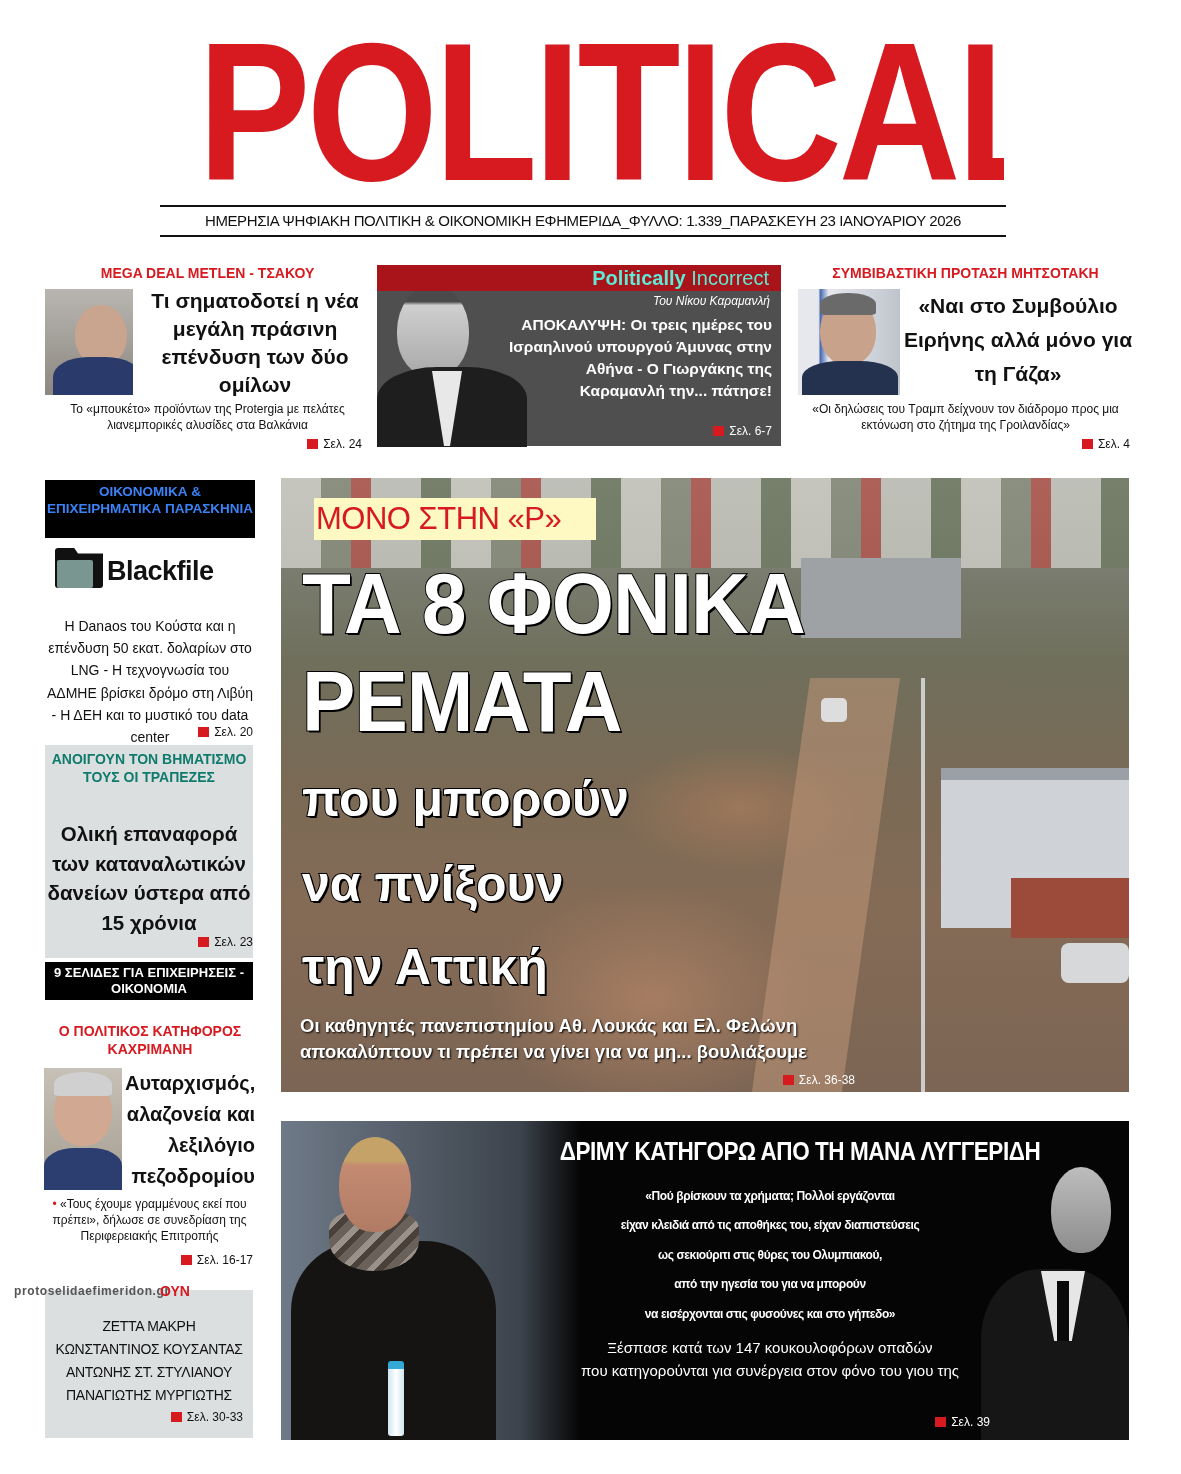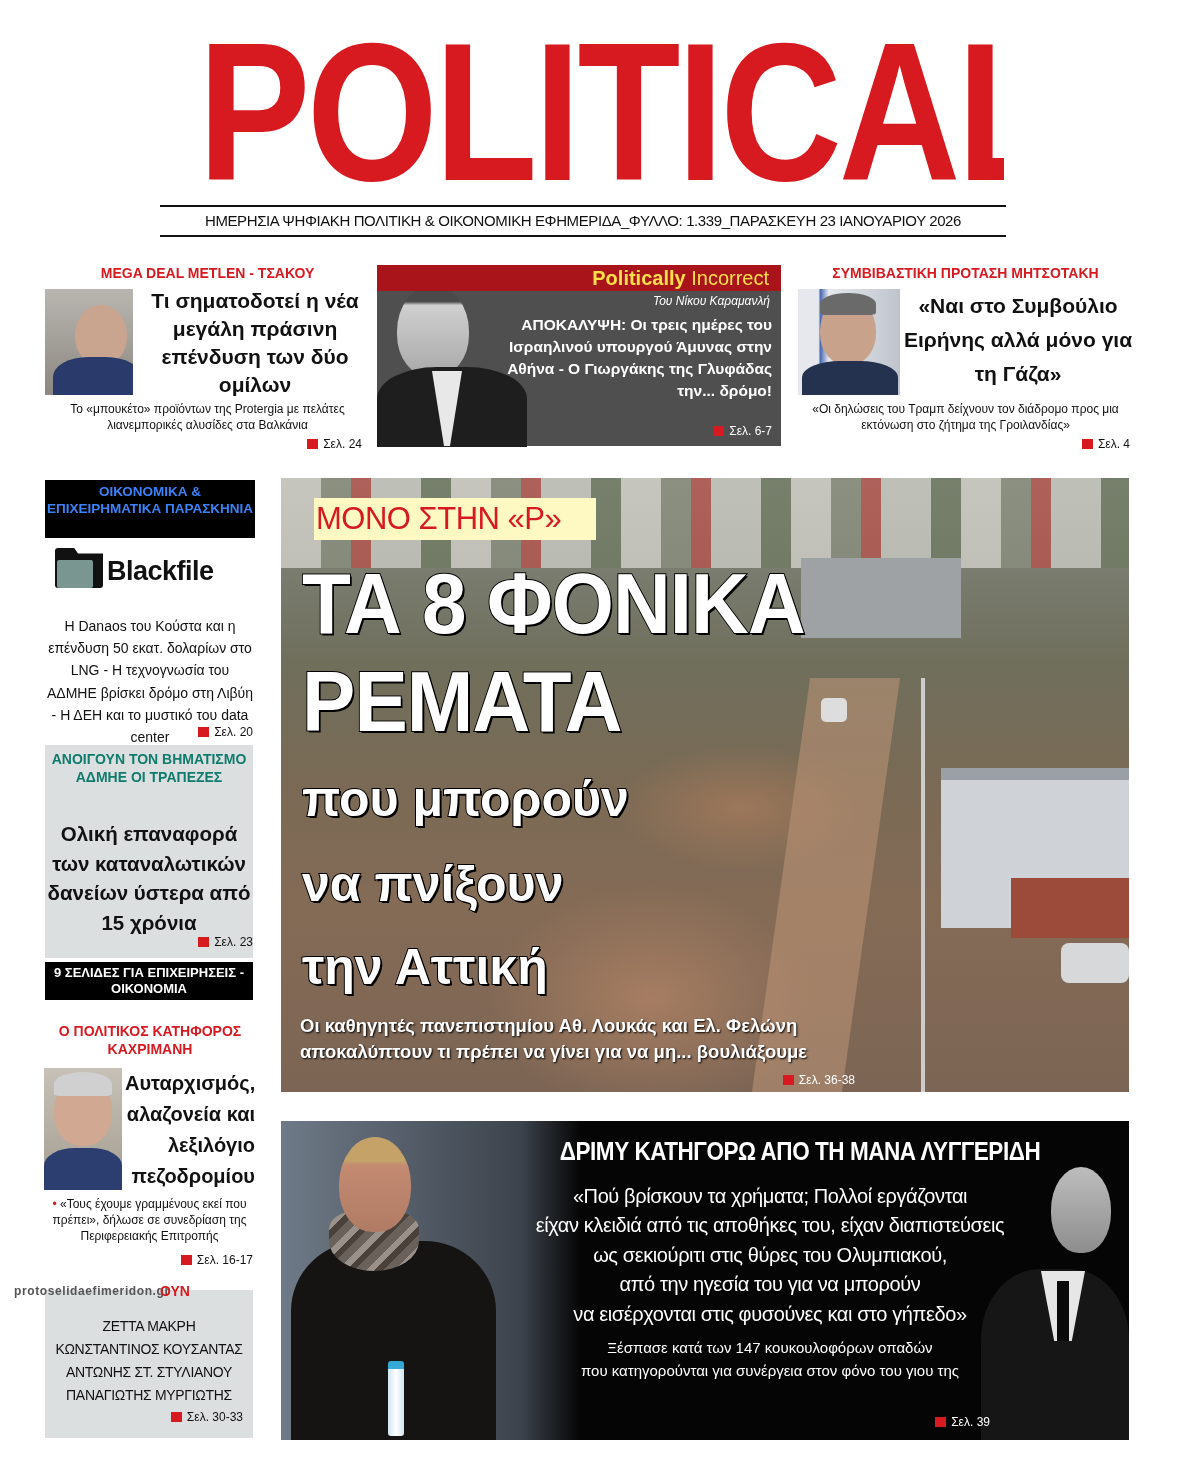--- a/index.html
+++ b/index.html
@@ -27,21 +27,21 @@
 
   
   .tl-photo { left: 45px; top: 289px; width: 88px; height: 106px; background: linear-gradient(180deg,#b9b6b1,#8c8780); }
   .tl-head { left: 30px; top: 16px; width: 52px; height: 60px; background: #c9a48f; }
   .tl-body { left: 8px; top: 68px; width: 88px; height: 50px; background: #2a3b6b; }
   .tl-title { left: 140px; top: 287px; width: 230px; font-size: 21px; line-height: 28px; font-weight: 700; text-align: center; }
   .tl-sub { left: 45px; top: 401px; width: 325px; font-size: 12px; line-height: 16px; text-align: center; }
 
   
   .pi-box { left: 377px; top: 265px; width: 404px; height: 181px; background: #4f4f4f; }
-  .pi-bar { left: 377px; top: 265px; width: 404px; height: 26px; background: #a9141b; color: #fde047; text-align: right; padding-right: 12px;
+  .pi-bar { left: 377px; top: 265px; width: 404px; height: 26px; background: #a9141b; color: #5eead4; text-align: right; padding-right: 12px;
     font-size: 20px; line-height: 26px; white-space: nowrap; }
   .pi-bar b { font-weight: 900; }
   .pi-person { left: 377px; top: 275px; width: 150px; height: 171px; }
   .pi-head { left: 20px; top: 10px; width: 72px; height: 92px; background: linear-gradient(180deg,#4a4a4a 0,#4a4a4a 18%,#cfcfcf 22%,#a8a8a8); }
   .pi-suit { left: 0; top: 92px; width: 150px; height: 80px; background: #1e1e1e; }
   .pi-shirt { left: 55px; top: 96px; width: 30px; height: 75px; background: #e8e8e8; position: absolute; clip-path: polygon(0 0,100% 0,60% 100%,40% 100%); }
   .pi-author { left: 520px; top: 294px; width: 250px; text-align: right; font-style: italic; color: #fff; font-size: 12px; }
   .pi-title { left: 500px; top: 314px; width: 272px; text-align: right; color: #fff; font-weight: 700; font-size: 15.5px; line-height: 22px; }
   .pi-pg { left: 680px; top: 424px; width: 92px; color: #fff; }
   .pi-pg span { color: #fff; }
@@ -119,21 +119,21 @@
   .bot-woman-head { left: 58px; top: 16px; width: 72px; height: 95px; background: linear-gradient(180deg,#c4a268 0,#c4a268 25%,#c48a72 30%,#b07b64); }
   .bot-scarf { left: 48px; top: 90px; width: 90px; height: 60px; background: repeating-linear-gradient(135deg,#6a625a 0 8px,#9a928a 8px 14px,#4a423a 14px 20px); border-radius: 30% 30% 50% 50%; }
   .bot-coat { left: 10px; top: 120px; width: 205px; height: 200px; background: #151412; border-radius: 35% 35% 0 0; }
   .bot-bottle { left: 107px; top: 240px; width: 16px; height: 75px; background: linear-gradient(90deg,#cfe6f0,#fff,#cfe6f0); border-top: 8px solid #35a9d6; border-radius: 3px; }
   .bot-officer-head { left: 770px; top: 46px; width: 60px; height: 86px; background: linear-gradient(180deg,#bdbdbd,#8d8d8d); }
   .bot-officer-body { left: 700px; top: 148px; width: 148px; height: 175px; background: #161616; border-radius: 40% 40% 0 0; }
   .bot-officer-shirt { position: absolute; left: 760px; top: 150px; width: 44px; height: 70px; background: #e6e6e6; clip-path: polygon(0 0,100% 0,70% 100%,30% 100%); }
   .bot-tie { position: absolute; left: 776px; top: 160px; width: 12px; height: 60px; background: #0a0a0a; }
 
   .bot-title { left: 490px; top: 1136px; width: 620px; color: #fff; font-weight: 900; font-size: 25px; line-height: 30px; text-align: center; white-space: nowrap; transform: scaleX(.9); transform-origin: center; letter-spacing: -0.5px; }
-  .bot-quote { left: 490px; top: 1182px; width: 560px; color: #fff; font-weight: 400; font-size: 20px; line-height: 29.4px; text-align: center; white-space: nowrap; letter-spacing: -0.4px; }
+  .bot-quote { left: 490px; top: 1182px; width: 560px; color: #fff; font-weight: 700; font-size: 12px; line-height: 29.4px; text-align: center; white-space: nowrap; letter-spacing: -0.4px; }
   .bot-sub { left: 490px; top: 1336px; width: 560px; color: #fff; font-size: 15px; line-height: 23px; text-align: center; white-space: nowrap; }
   .bot-pg { left: 900px; top: 1415px; width: 90px; color: #fff; }
   .bot-pg span { color: #fff; }
 </style>
 </head>
 <body>
 
 <div class="abs masthead">
   <span>POLITICAL</span>
 </div>
@@ -154,21 +154,21 @@
 <div class="abs pi-box"></div>
 <div class="abs pi-person">
   <div class="head pi-head"></div>
   <div class="body-sh pi-suit"></div>
   <div class="pi-shirt"></div>
 </div>
 <div class="abs pi-bar">
   <b>Politically</b><span> Incorrect</span>
 </div>
 <div class="abs pi-author">Του Νίκου Καραμανλή</div>
-<div class="abs pi-title cond">ΑΠΟΚΑΛΥΨΗ: Οι τρεις ημέρες του Ισραηλινού υπουργού Άμυνας στην Αθήνα - Ο Γιωργάκης της Γλυφάδας την... δρόμο!</div>
+<div class="abs pi-title cond">ΑΠΟΚΑΛΥΨΗ: Οι τρεις ημέρες του Ισραηλινού υπουργού Άμυνας στην Αθήνα - Ο Γιωργάκης της Καραμανλή την... πάτησε!</div>
 <div class="abs pg pi-pg">
   <span class="sq"></span>
   <span>Σελ. 6-7</span>
 </div>
 
 <div class="abs kicker" style="left:798px;top:265px;width:335px;">ΣΥΜΒΙΒΑΣΤΙΚΗ ΠΡΟΤΑΣΗ ΜΗΤΣΟΤΑΚΗ</div>
 <div class="abs photo tr-photo">
   <div class="head tr-head"></div>
   <div class="tr-hair"></div>
   <div class="body-sh tr-body"></div>
@@ -188,21 +188,21 @@
   </div>
   <span class="bf-text">Blackfile</span>
 </div>
 <div class="abs bf-body cond">Η Danaos του Κούστα και η επένδυση 50 εκατ. δολαρίων στο LNG - Η τεχνογνωσία του ΑΔΜΗΕ βρίσκει δρόμο στη Λιβύη - Η ΔΕΗ και το μυστικό του data center</div>
 <div class="abs pg bf-pg">
   <span class="sq"></span>
   <span>Σελ. 20</span>
 </div>
 
 <div class="abs gr-box"></div>
-<div class="abs gr-kicker">ΑΝΟΙΓΟΥΝ ΤΟΝ ΒΗΜΑΤΙΣΜΟ ΑΔΜΗΕ ΟΙ ΤΡΑΠΕΖΕΣ</div>
+<div class="abs gr-kicker">ΑΝΟΙΓΟΥΝ ΤΟΝ ΒΗΜΑΤΙΣΜΟ ΤΟΥΣ ΟΙ ΤΡΑΠΕΖΕΣ</div>
 <div class="abs gr-title">Ολική επαναφορά των καταναλωτικών δανείων ύστερα από 15 χρόνια</div>
 <div class="abs pg gr-pg">
   <span class="sq"></span>
   <span>Σελ. 23</span>
 </div>
 <div class="abs gr-black">9 ΣΕΛΙΔΕΣ ΓΙΑ ΕΠΙΧΕΙΡΗΣΕΙΣ - ΟΙΚΟΝΟΜΙΑ</div>
 
 <div class="abs kicker kx-kicker" style="white-space:normal;">Ο ΠΟΛΙΤΙΚΟΣ ΚΑΤΗΦΟΡΟΣ ΚΑΧΡΙΜΑΝΗ</div>
 <div class="abs photo kx-photo">
   <div class="head kx-head"></div>

